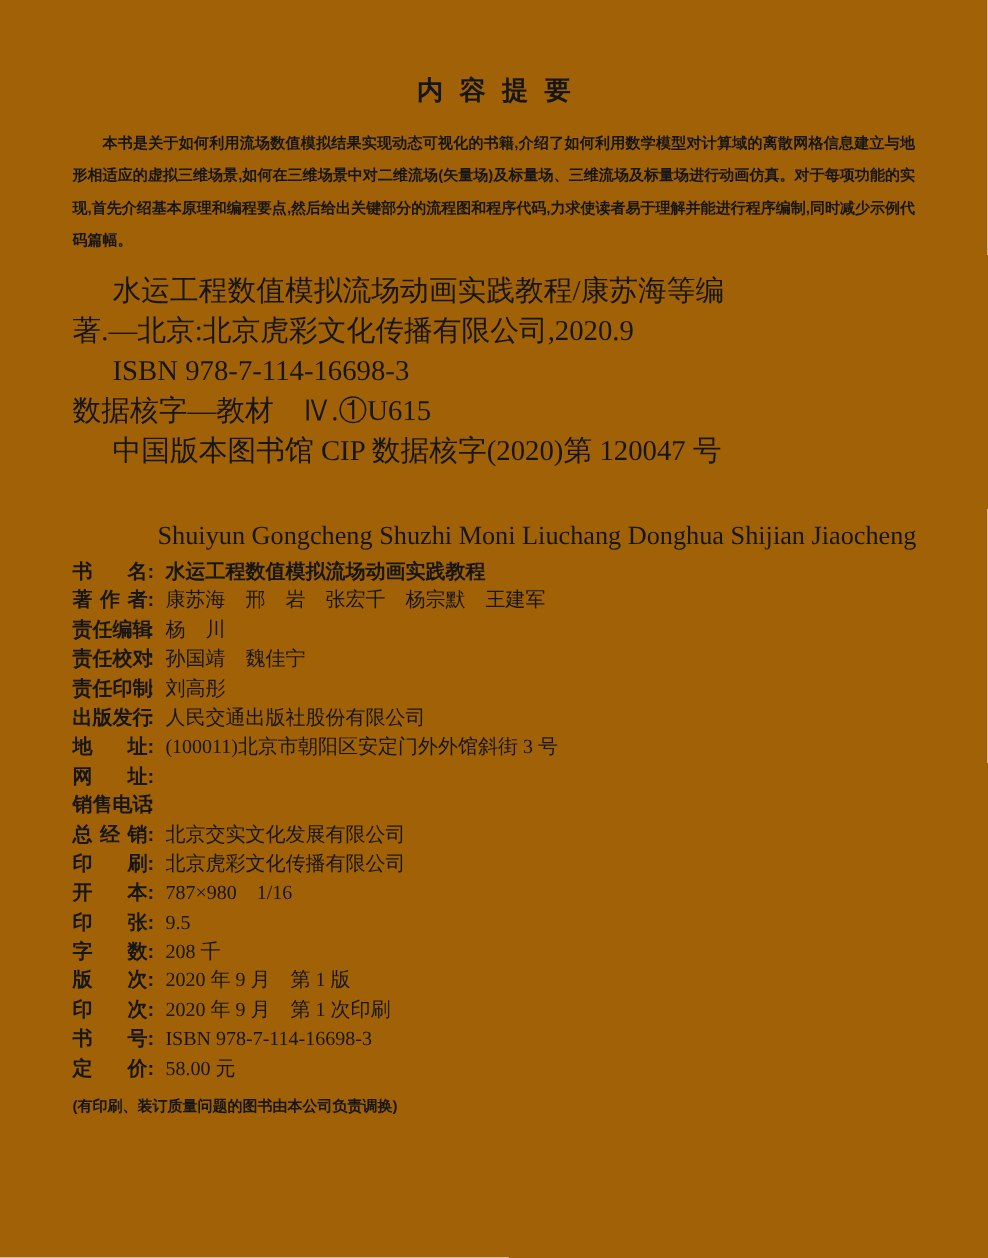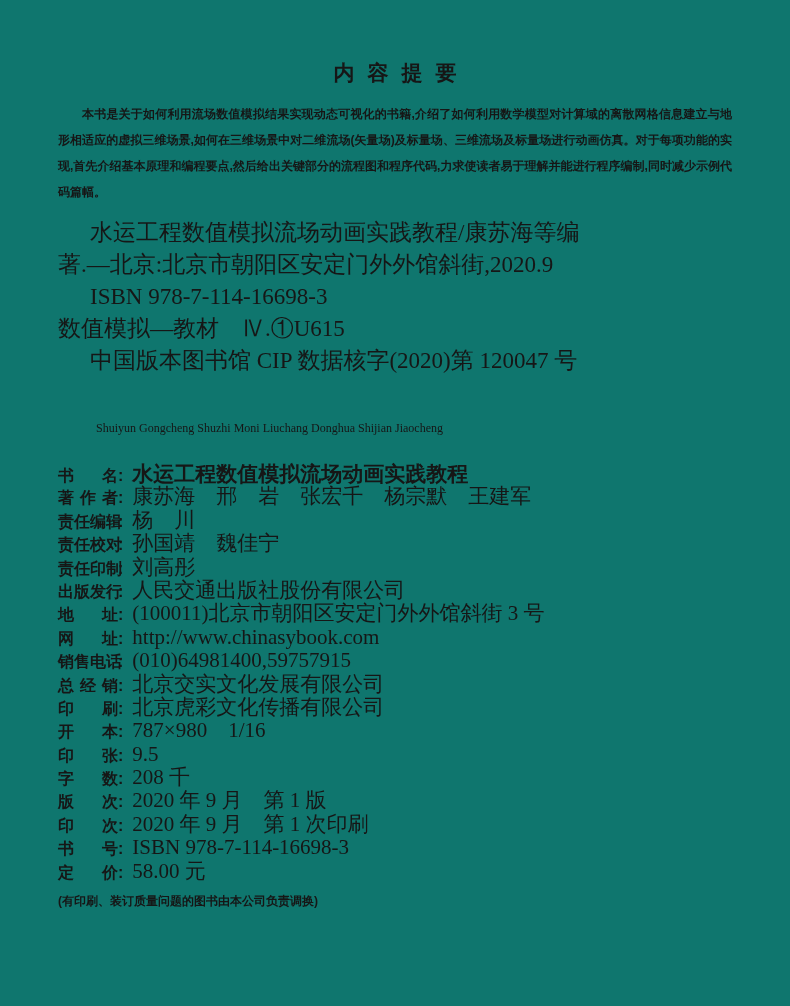--- a/index.html
+++ b/index.html
@@ -1,21 +1,21 @@
 <!DOCTYPE html>
 <html lang="zh"><head>
 <meta charset="utf-8">
 <style>
   html,body{margin:0;padding:0;background:#ffffff;}
   .page{
     position:relative;
     width:790px;height:1006px;
     box-sizing:border-box;
     padding:62px 58px 0 58px;
-    background:#0f766e;
+    background:#a16207;
     color:#161616;
     font-family:"Liberation Serif", serif;
     overflow:hidden;
   }
   
   .summary-title{
     font-family:"Liberation Sans", sans-serif;
     font-weight:bold;
     font-size:21px;
     line-height:22px;
@@ -45,28 +45,28 @@
   .cip-lines{
     margin-top:7px;
     font-size:23px;
     line-height:32px;
   }
   .cip-line{white-space:nowrap;}
   .cip-line.indent{padding-left:32px;}
   
   .pinyin{
     margin-top:42px;
-    margin-left:38px;
-    font-size:12px;
+    margin-left:68px;
+    font-size:21px;
     line-height:18px;
     white-space:nowrap;
   }
   
   .colophon{
-    margin-top:25px;
+    margin-top:9px;
   }
   .c-row{
     display:flex;
     align-items:baseline;
     line-height:23.4px;
     height:23.4px;
     white-space:nowrap;
   }
   .c-label{
     display:inline-block;
@@ -79,21 +79,21 @@
     flex:none;
   }
   .c-colon{
     font-family:"Liberation Sans", sans-serif;
     font-weight:bold;
     font-size:16px;
     flex:none;
     margin-right:9px;
   }
   .c-value{
-    font-size:21px;
+    font-size:16px;
   }
   .c-value.bold{
     font-family:"Liberation Sans", sans-serif;
     font-weight:bold;
   }
   
   .note{
     margin-top:7px;
     font-family:"Liberation Sans", sans-serif;
     font-weight:600;
@@ -107,23 +107,23 @@
 
 <div class="page">
 
   <div class="summary-title">内容提要</div>
 
   <p class="summary-body">本书是关于如何利用流场数值模拟结果实现动态可视化的书籍,介绍了如何利用数学模型对计算域的离散网格信息建立与地形相适应的虚拟三维场景,如何在三维场景中对二维流场(矢量场)及标量场、三维流场及标量场进行动画仿真。对于每项功能的实现,首先介绍基本原理和编程要点,然后给出关键部分的流程图和程序代码,力求使读者易于理解并能进行程序编制,同时减少示例代码篇幅。</p>
 
 
   <div class="cip-lines">
       <div class="cip-line indent">水运工程数值模拟流场动画实践教程/康苏海等编</div>
-      <div class="cip-line">著.—北京:北京市朝阳区安定门外外馆斜街,2020.9</div>
+      <div class="cip-line">著.—北京:北京虎彩文化传播有限公司,2020.9</div>
       <div class="cip-line indent">ISBN 978-7-114-16698-3</div>
-      <div class="cip-line">数值模拟—教材　Ⅳ.①U615</div>
+      <div class="cip-line">数据核字—教材　Ⅳ.①U615</div>
       <div class="cip-line indent">中国版本图书馆 CIP 数据核字(2020)第 120047 号</div>
     </div>
 
   <div class="pinyin">Shuiyun Gongcheng Shuzhi Moni Liuchang Donghua Shijian Jiaocheng</div>
 
   <div class="colophon">
       <div class="c-row">
         <span class="c-label">书名</span>
         <span class="c-colon">:</span>
         <span class="c-value bold">水运工程数值模拟流场动画实践教程</span>
@@ -154,26 +154,24 @@
         <span class="c-value">人民交通出版社股份有限公司</span>
       </div>
       <div class="c-row">
         <span class="c-label">地址</span>
         <span class="c-colon">:</span>
         <span class="c-value">(100011)北京市朝阳区安定门外外馆斜街 3 号</span>
       </div>
       <div class="c-row">
         <span class="c-label">网址</span>
         <span class="c-colon">:</span>
-        <span class="c-value">http://www.chinasybook.com</span>
       </div>
       <div class="c-row">
         <span class="c-label">销售电话</span>
         <span class="c-colon">:</span>
-        <span class="c-value">(010)64981400,59757915</span>
       </div>
       <div class="c-row">
         <span class="c-label">总经销</span>
         <span class="c-colon">:</span>
         <span class="c-value">北京交实文化发展有限公司</span>
       </div>
       <div class="c-row">
         <span class="c-label">印刷</span>
         <span class="c-colon">:</span>
         <span class="c-value">北京虎彩文化传播有限公司</span>

